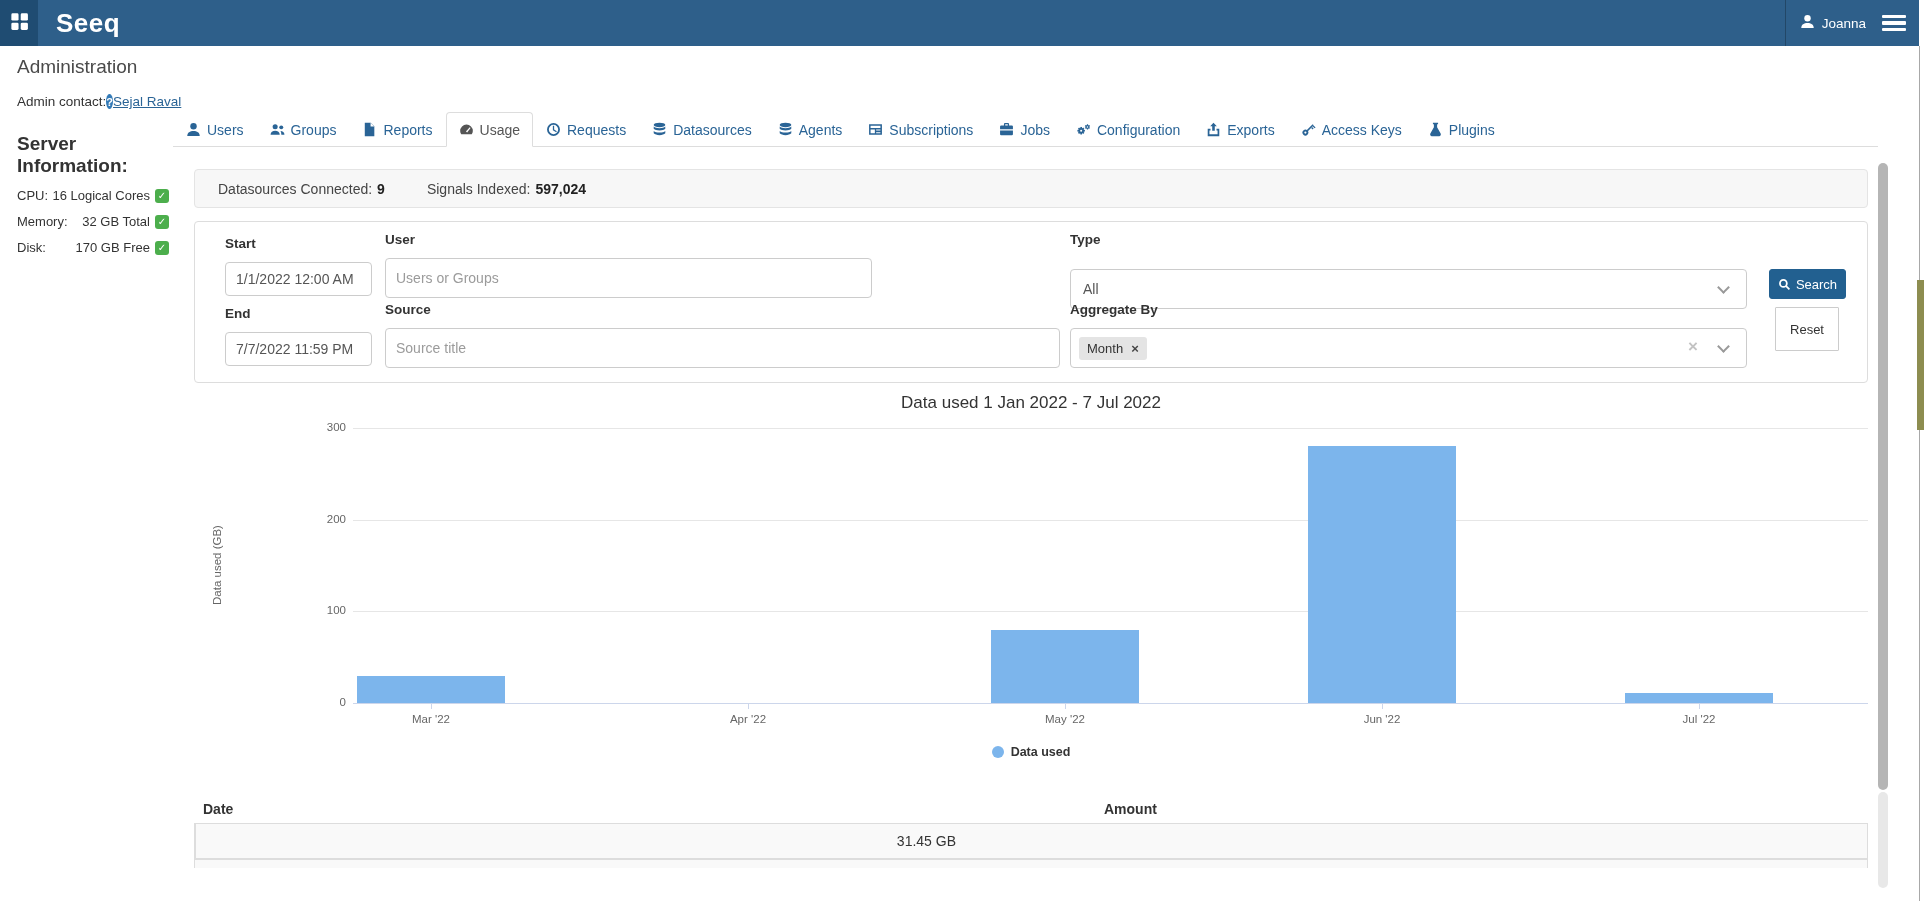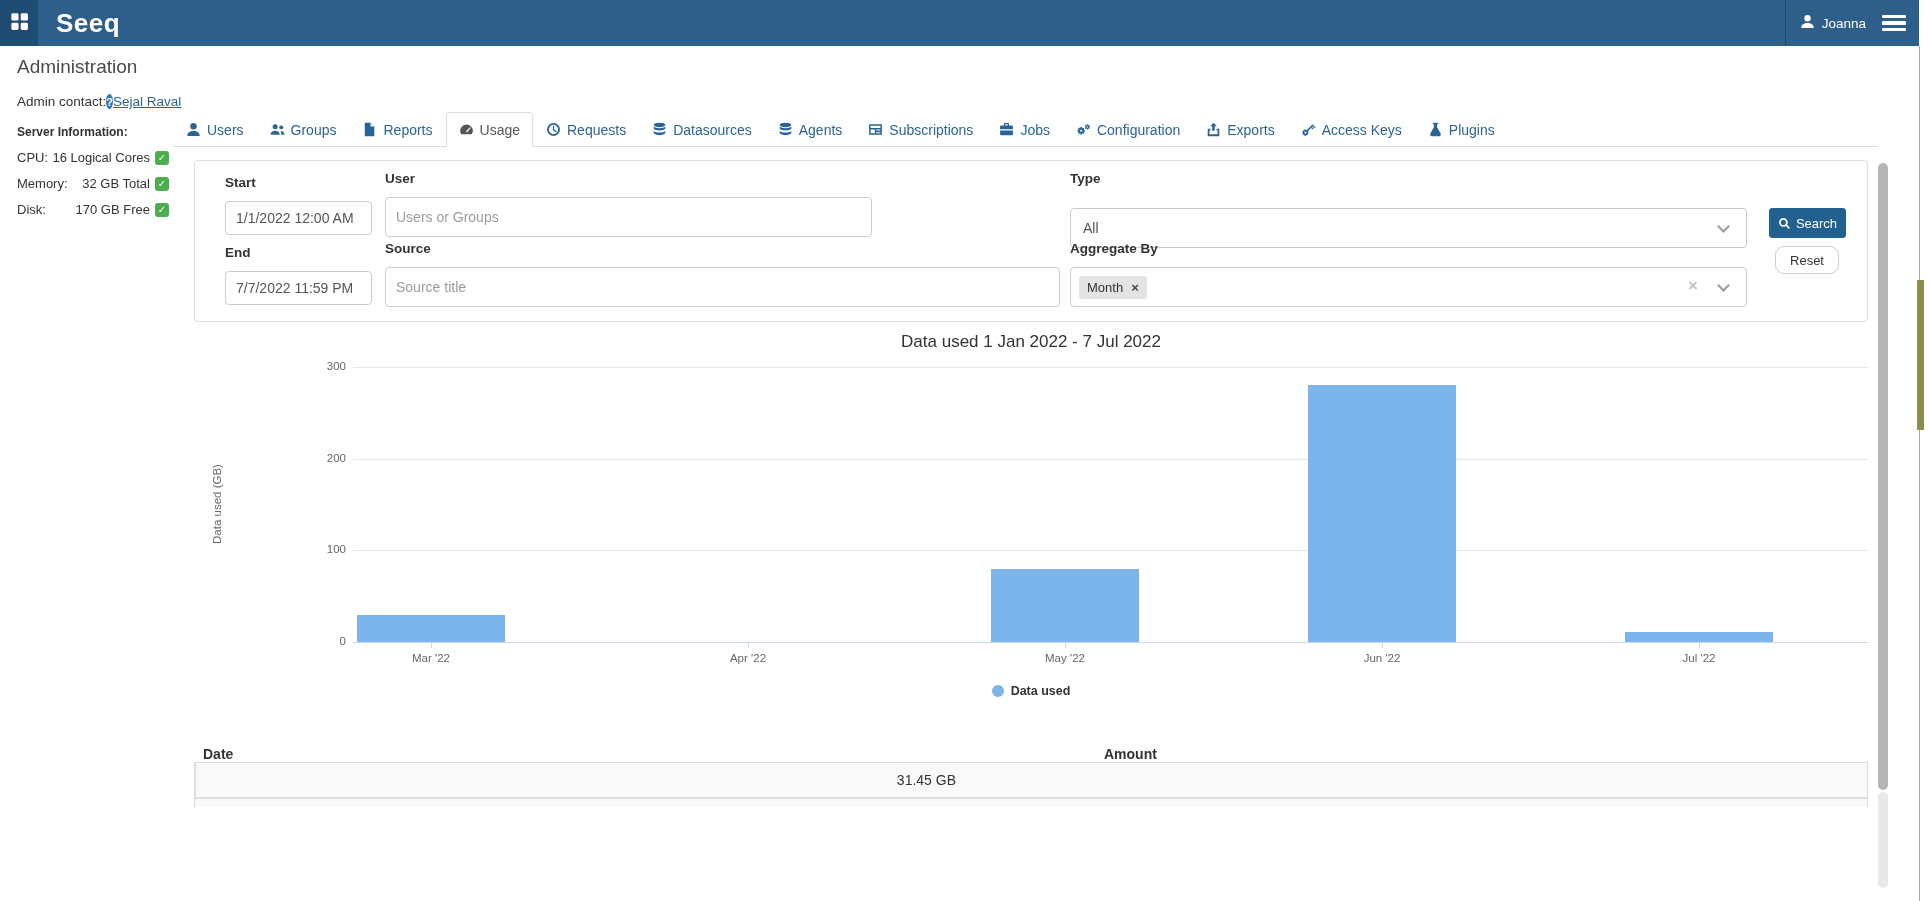--- a/index.html
+++ b/index.html
@@ -20,21 +20,21 @@
     justify-content:space-between; margin-right:13px; cursor:pointer; }
   .hamburger span { display:block; height:3.4px; background:#fff; border-radius:1px; }
 
   
   .sidebar { position:absolute; left:17px; top:56px; width:156px; }
   .page-title { font-size:19px; font-weight:normal; color:#4a4a4a; }
   .admin-contact { margin-top:16px; font-size:13.5px; display:flex; align-items:center; white-space:nowrap; }
   .q-icon { width:15px; height:15px; border-radius:50%; background:#337ab7; color:#fff;
     font-size:11px; font-weight:bold; display:inline-flex; align-items:center; justify-content:center; }
   .admin-link { color:var(--link); text-decoration:underline; cursor:pointer; }
-  .server-heading { margin-top:16px; font-size:12px; font-weight:bold; }
+  .server-heading { margin-top:24px; font-size:19px; font-weight:bold; }
   .server-row { display:flex; align-items:center; font-size:13px; margin-top:11px; width:152px; }
   .server-row .lab { color:#333; }
   .server-row .val { margin-left:auto; text-align:right; }
   .check-icon { width:14px; height:14px; background:var(--green); border-radius:3px; color:#fff;
     font-size:10px; display:inline-flex; align-items:center; justify-content:center; margin-left:5px; flex:none; }
 
   
   .content { position:absolute; left:173px; top:46px; width:1705px; }
   .tabs { list-style:none; display:flex; align-items:flex-end; margin-top:66px;
     border-bottom:1px solid #ddd; }
@@ -63,22 +63,22 @@
   .caret { width:9px; height:9px; border-right:2px solid #999; border-bottom:2px solid #999;
     transform:rotate(45deg); position:absolute; right:18px; top:13px; }
   .clear-x { position:absolute; right:48px; top:8px; font-size:17px; color:#c3c3c3;
     font-weight:bold; cursor:pointer; }
   .chip { display:inline-flex; align-items:center; background:var(--chip-bg); border-radius:3px;
     margin-left:8px; padding:4px 8px; font-size:13px; color:#333; }
   .chip .rm { margin-left:8px; font-weight:bold; color:#444; cursor:pointer; font-size:13px; }
   .btn-search { position:absolute; left:1574px; top:47px; width:77px; height:30px;
     background:var(--accent); color:#fff; border:1px solid var(--accent); border-radius:3px;
     font-size:13px; display:flex; align-items:center; justify-content:center; gap:5px; cursor:pointer; }
-  .btn-reset { position:absolute; left:1580px; top:85px; width:64px; height:28px;
-    background:#fff; border:1px solid #ccc; border-radius:9px; font-size:13px; color:#333;
+  .btn-reset { position:absolute; left:1580px; top:85px; width:64px; height:44px;
+    background:#fff; border:1px solid #ccc; border-radius:1px; font-size:13px; color:#333;
     display:flex; align-items:center; justify-content:center; cursor:pointer; }
 
   
   .chart-box { position:relative; margin:8px 10px 0 21px; height:387px; }
   .chart-title { position:absolute; top:2px; left:0; right:0; text-align:center;
     font-size:17px; color:#333; }
   .gridline { position:absolute; left:159px; width:1515px; height:1px; background:#e6e6e6; }
   .gridline.base { background:#ccd6eb; }
   .ylab { position:absolute; left:104px; width:48px; text-align:right; font-size:11.5px; color:#666; }
   .y-title { position:absolute; left:23px; top:174px; font-size:11.5px; color:#666;
@@ -86,21 +86,21 @@
   .bar { position:absolute; width:148px; background:var(--bar); }
   .xtick { position:absolute; width:1px; height:6px; top:312px; background:#ccd6eb; }
   .xlab { position:absolute; width:80px; text-align:center; top:322px; font-size:11.5px; color:#666; }
   .legend { position:absolute; top:354px; left:0; right:0; display:flex;
     align-items:center; justify-content:center; gap:7px; cursor:pointer; }
   .legend .dot { width:12px; height:12px; border-radius:50%; background:var(--bar); }
   .legend .ltext { font-size:12.5px; font-weight:bold; color:#333; }
 
   
   .usage-table { margin:16px 10px 0 21px; font-size:14px; }
-  .t-head { display:flex; height:30px; align-items:flex-end; font-weight:bold; border-bottom:1px solid #ddd; }
+  .t-head { display:flex; height:30px; align-items:center; font-weight:bold; border-bottom:1px solid #ddd; }
   .t-head .c1 { width:899px; padding-left:9px; }
   .t-head .c2 { width:775px; padding-left:11px; }
   .t-row { display:flex; height:35px; align-items:center; border:1px solid #ddd; border-top:none; }
   .t-row:nth-child(odd) { background:#f9f9f9; }
   .t-row .c1 { width:899px; padding-left:9px; }
   .t-row .c2 { width:773px; text-align:right; padding-right:12px; border-left:1px solid #ddd;
     height:100%; display:flex; align-items:center; justify-content:flex-end; }
   .t-partial { height:9px; background:#f9f9f9; border:1px solid #ddd; border-bottom:none; }
 
   
@@ -304,20 +304,24 @@
       <li class="tab">
         <span class="ticon">
           <svg viewBox="0 0 14 14">
             <path d="M4.6.8h4.8V2h-.9v3l3.3 5.8a1.6 1.6 0 0 1-1.4 2.4H3.6a1.6 1.6 0 0 1-1.4-2.4L5.5 5V2h-.9z"></path>
           </svg>
         </span>
     <span class="tab-label">Plugins</span>
       </li>
     </ul>
 
+  <div class="stats-strip">
+    <span><span>Datasources Connected:</span><b>9</b></span>
+    <span><span>Signals Indexed:</span><b>597,024</b></span>
+  </div>
 
   <div class="form-panel">
     <label class="f-label" style="left:30px;top:14px">Start</label>
     <input class="f-input" style="left: 30px; top: 40px; width: 147px; height: 34px;" value="1/1/2022 12:00 AM">
 
     <label class="f-label" style="left:190px;top:10px">User</label>
     <input class="f-input" style="left: 190px; top: 36px; width: 487px; height: 40px;" placeholder="Users or Groups">
 
     <label class="f-label" style="left:875px;top:10px">Type</label>
     <div class="select-box" style="left:875px;top:47px;width:677px;height:40px">

